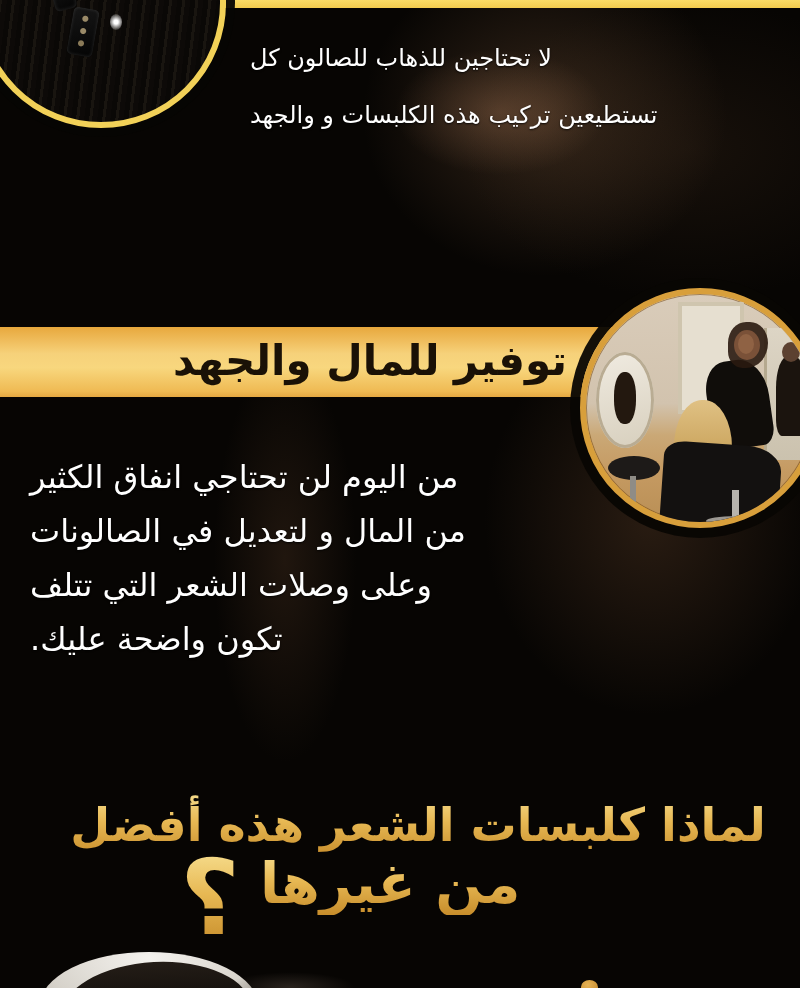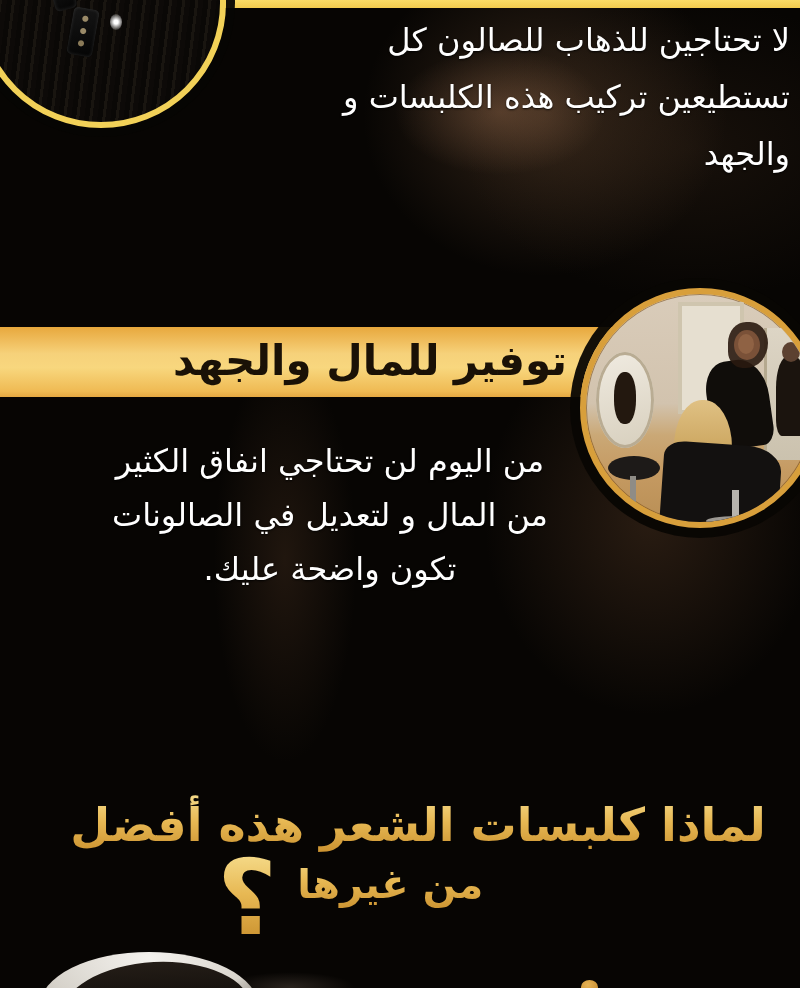--- a/index.html
+++ b/index.html
@@ -30,23 +30,23 @@
   .clip.c1{left:88px;top:124px;width:26px;height:48px;transform:rotate(10deg);
     background-image:radial-gradient(circle 3px at 50% 22%, #9a8a68 0 2.5px, transparent 3.5px),
       radial-gradient(circle 3px at 50% 48%, #9a8a68 0 2.5px, transparent 3.5px),
       radial-gradient(circle 3px at 50% 74%, #8a7a58 0 2.5px, transparent 3.5px),
       linear-gradient(160deg,#161616,#040404);}
   .clip.c2{left:70px;top:94px;width:22px;height:32px;transform:rotate(-14deg);}
   .sparkle{position:absolute;left:128px;top:130px;width:12px;height:16px;border-radius:50%;
     background:radial-gradient(circle, #ffffff 0 2px, rgba(255,255,255,0.55) 5px, transparent 9px);}
   
   .intro{
-    position:absolute; left:250px; top:12px; width:540px; z-index:4;
-    direction:rtl; text-align:right; color:#ffffff;
-    font-size:32px; line-height:57px; text-shadow:0 1px 2px rgba(0,0,0,0.8);
+    position:absolute; left:250px; top:30px; width:540px; z-index:4;
+    direction:rtl; text-align:left; color:#ffffff;
+    font-size:24px; line-height:57px; text-shadow:0 1px 2px rgba(0,0,0,0.8);
   }
   
   .banner{
     position:absolute; left:0; top:327px; width:612px; height:70px; z-index:1;
     background:linear-gradient(180deg,#e8a83d 0%, #f6d17a 38%, #f8d77e 58%, #efba53 92%, #e5a842 100%);
     display:flex; align-items:center; justify-content:flex-end;
   }
   .banner-title{
     direction:rtl; font-weight:bold; font-size:42px; color:#1a1106; padding-left:45px; padding-right:0;
     margin-right:0; margin-left:0; padding:0 45px 4px 0; letter-spacing:0;
@@ -72,39 +72,39 @@
   .stylist-face{left:152px;top:40px;width:16px;height:20px;border-radius:50%;background:#8f6244;}
   .client-hair{left:88px;top:106px;width:58px;height:98px;border-radius:48% 48% 40% 40%;
     background:linear-gradient(180deg,#e0c184,#c49c52 70%,#b08a45);}
   .cape{left:76px;top:150px;width:118px;height:82px;border-radius:18% 30% 8% 8%;background:#131110;transform:rotate(4deg);}
   .stool-seat{left:22px;top:162px;width:52px;height:24px;border-radius:50%;background:#1d1a18;}
   .stool-leg{left:44px;top:182px;width:6px;height:40px;background:#8f8c86;}
   .chair-pole{left:146px;top:196px;width:7px;height:34px;background:#b7b4ae;}
   .chair-base{left:120px;top:222px;width:60px;height:10px;border-radius:50%;background:#9c9892;}
   
   .savings{
-    position:absolute; left:30px; top:434px; width:600px; z-index:4;
-    direction:rtl; text-align:center; color:#ffffff;
+    position:absolute; left:30px; top:450px; width:600px; z-index:4;
+    direction:rtl; text-align:left; color:#ffffff;
     font-size:32px; line-height:54px; text-shadow:0 1px 2px rgba(0,0,0,0.8);
   }
   
   .gold-text{
     background:linear-gradient(180deg,#f6dd8d 0%, #e7b853 45%, #c78d2b 100%);
     -webkit-background-clip:text; background-clip:text; color:transparent;
   }
   .q-line1{
     position:absolute; left:60px; top:793px; width:700px; z-index:4;
     direction:rtl; text-align:center; font-weight:bold; font-size:46px; line-height:64px;margin-left:8px;
   }
   .q-line2{
     position:absolute; left:60px; top:853px; width:580px; z-index:4;
     direction:rtl; display:flex; align-items:flex-start; justify-content:center; gap:20px;
     font-weight:bold;
   }
-  .q-line2 .q-words{font-size:40px; line-height:62px;}
+  .q-line2 .q-words{font-size:56px; line-height:62px;}
   .q-line2 .q-mark{font-size:104px; line-height:0.92; margin-top:-2px;}
   
   .photo-bottom-light{position:absolute;left:40px;top:952px;width:218px;height:60px;border-radius:50% 50% 0 0/90% 90% 0 0;
     background:radial-gradient(ellipse at 50% 10%, #f4f2ee, #d6d2ca 70%, #bdb8af);z-index:2;}
   .photo-bottom-dark{position:absolute;left:60px;top:962px;width:190px;height:50px;border-radius:50% 50% 0 0/100% 100% 0 0;
     background:linear-gradient(180deg,#241d17,#0f0c09);transform:rotate(-3deg);z-index:3;}
   .photo-bottom-wisp{position:absolute;left:225px;top:972px;width:130px;height:30px;border-radius:50%;
     background:radial-gradient(ellipse,rgba(70,60,52,0.55),transparent 70%);z-index:2;}
   .gold-dot{position:absolute;left:581px;top:980px;width:17px;height:14px;border-radius:50%;
     background:radial-gradient(circle at 40% 35%,#e6b355,#c2872c);z-index:2;}
@@ -146,20 +146,21 @@
     <div class="salon-el stylist-face"></div>
     <div class="salon-el client-hair"></div>
     <div class="salon-el cape"></div>
     <div class="salon-el chair-pole"></div>
     <div class="salon-el chair-base"></div>
   </div>
 
   <div class="savings">
     <div>من اليوم لن تحتاجي انفاق الكثير</div>
     <div>من المال و لتعديل في الصالونات</div>
+    <div>وعلى وصلات الشعر التي تتلف</div>
     <div>تكون واضحة عليك.</div>
   </div>
 
   <div class="q-line1 gold-text">لماذا كلبسات الشعر هذه أفضل</div>
   <div class="q-line2">
     <span class="q-words gold-text">من غيرها</span>
     <span class="q-mark gold-text">؟</span>
   </div>
 
   <div class="photo-bottom-light"></div>

